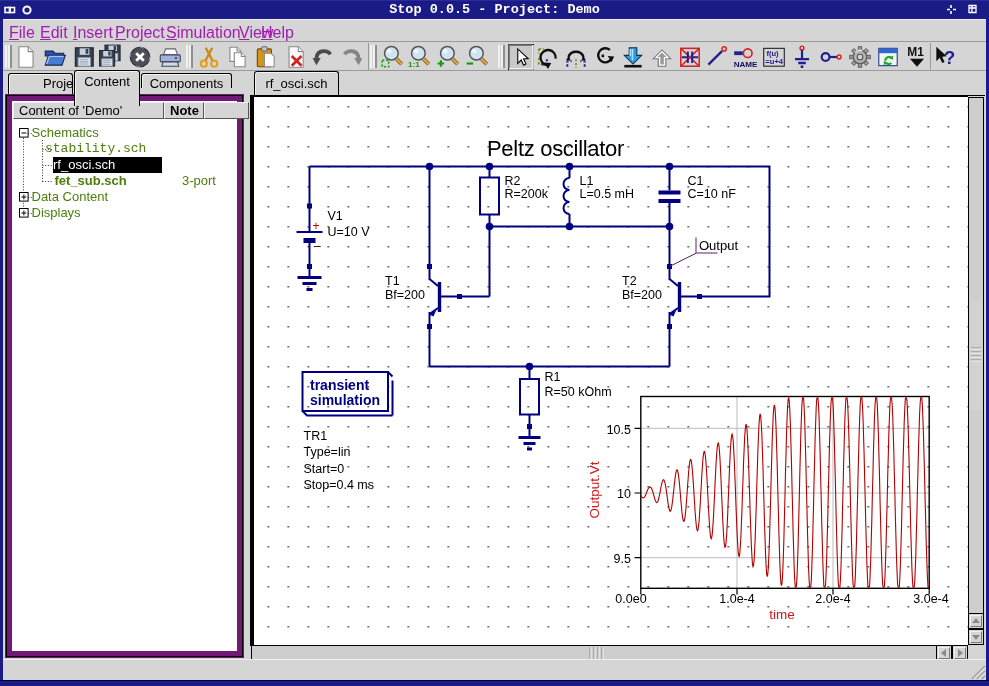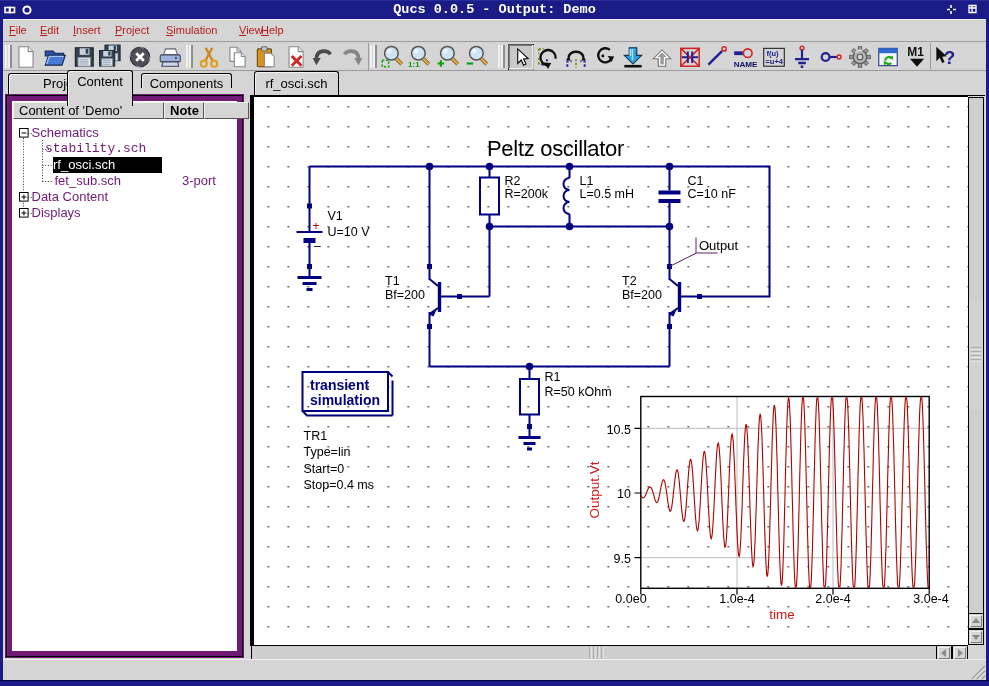--- a/index.html
+++ b/index.html
@@ -8,58 +8,58 @@
 
 #titlebar { left:0; top:0; width:989px; height:19px; background:#1b1b85; border-top:1px solid #2a2a9a; }
 #brdL { left:0; top:19px; width:3px; height:662px; background:#1b1b85; }
 #brdR { left:986px; top:19px; width:3px; height:662px; background:#1b1b85; }
 #brdB { left:0; top:680px; width:989px; height:6px; background:#1b1b85; border-top:1px solid #00003c; }
 #title-text { left:0; top:2px; width:989px; text-align:center; color:#fff;
   font-family:"Liberation Mono",monospace; font-weight:bold; font-size:13.5px; line-height:15px; }
 
 #menubar { left:3px; top:19px; width:983px; height:23px; background:#d5d5d5;
   border-top:1px solid #efefef; border-bottom:1px solid #9b9b9b; }
-.mi { position:absolute; top:4px; font-size:11px; color:#b91c1c; }
+.mi { position:absolute; top:4px; font-size:16px; color:#a21caf; }
 .mi u { text-decoration:underline; }
 
 #toolbar { left:3px; top:42px; width:983px; height:29px; background:#d5d5d5;
   border-bottom:1px solid #9b9b9b; }
 .tbi { position:absolute; top:2px; width:26px; height:26px; margin-left:-1px; }
 .handle { position:absolute; top:3px; width:7px; height:23px; }
 .handle, .handle i { border-left:2px solid #f0f0f0; border-right:2px solid #8f8f8f; }
 .handle i { position:absolute; left:1px; top:0; width:0px; height:23px; }
 .sep { position:absolute; top:1px; width:1px; height:27px; background:#9a9a9a; }
 
 .tab { position:absolute; background:#d5d5d5; border:1px solid #000; border-bottom:none;
   border-top-left-radius:3px; border-top-right-radius:3px; font-size:13px; text-align:center;
   box-shadow:inset 1px 1px 0 #f2f2f2; }
 
 #treeframe { left:5px; top:94px; width:239px; height:564px; background:#fff;
   border:7px solid #701a75; outline:1px solid #000; outline-offset:-2px; }
 .hdrcell { position:absolute; top:1px; height:17px; background:#d5d5d5; font-size:13px;
   border-top:1px solid #f2f2f2; border-left:1px solid #f2f2f2;
   border-right:1px solid #555; border-bottom:1px solid #555; padding-left:5px; line-height:16px; }
-.trow { position:absolute; font-size:13px; line-height:16px; color:#701a75; white-space:pre; }
+.trow { position:absolute; font-size:13px; line-height:16px; color:#4d7c0f; white-space:pre; }
 
 #doctab { left:254px; top:71px; width:85px; height:25px; background:#d5d5d5;
   border:1px solid #000; border-bottom:none; border-top-left-radius:3px; border-top-right-radius:3px;
   box-shadow:inset 1px 1px 0 #f2f2f2; font-size:13px; text-align:center; line-height:24px; }
 #tabline { left:250px; top:95px; width:735px; height:1px; background:#000; }
 #canvas { left:250px; top:96px; width:718px; height:550px; background:#fff; border-left:4px solid #000; border-top:1px solid #000; }
 
 .sb { background:#cecece; border:1px solid #000; }
 .sbbtn { position:absolute; background:#d5d5d5; border:1px solid #000; }
 .sbbtn:before { content:""; position:absolute; left:1px; top:1px; right:1px; bottom:1px;
   border-top:1px solid #f0f0f0; border-left:1px solid #f0f0f0; border-right:1px solid #7a7a7a; border-bottom:1px solid #7a7a7a; }
 #statusbar { left:3px; top:659px; width:983px; height:21px; background:#d5d5d5; border-top:1px solid #efefef; }
 </style></head>
 <body>
 
 <div class="abs" id="titlebar"></div>
-<div class="abs" id="title-text">Qucs 0.0.5 - Output: Demo</div>
+<div class="abs" id="title-text">Stop 0.0.5 - Project: Demo</div>
 <svg class="abs" style="left:4px;top:4px" width="32" height="12">
  <rect x="1" y="3.5" width="5" height="5" fill="none" stroke="#fff" stroke-width="1.6"></rect>
  <rect x="5.5" y="3.5" width="5" height="5" fill="none" stroke="#fff" stroke-width="1.6"></rect>
  <circle cx="23" cy="6" r="3.6" fill="none" stroke="#fff" stroke-width="2"></circle>
 </svg>
 <svg class="abs" style="left:946px;top:4px" width="36" height="12">
  <path d="M5,1 v3 M5,7 v3 M1,5.5 h3 M7,5.5 h3" stroke="#fff" stroke-width="1.6" fill="none"></path>
  <path d="M23,1.5 h7 v7 h-7 z M23,4 h7 M26,1.5 v7" stroke="#fff" stroke-width="1.3" fill="none"></path>
 </svg>
 <div class="abs" id="brdL"></div>
@@ -283,42 +283,42 @@
       <text x="3" y="11" font-family="Liberation Sans" font-size="11" font-weight="bold" fill="#101010">M1</text>
       <path d="M5.5,13.5 H18.5 L12,21 z" fill="#101010"></path>
     </svg>
  <svg class="tbi" style="left:930px" width="24" height="24" viewBox="0 0 24 24">
       <path d="M4,2.5 V16 L7.2,12.8 L9.4,17.6 L11.6,16.5 L9.4,11.8 L13.6,11.4 z" fill="#101010"></path>
       <text x="11" y="18" font-family="Liberation Sans" font-size="17" font-weight="bold" fill="#202090">?</text>
     </svg>
 </div>
 
 <div class="tab" style="left:8px; top:73px; width:65px; height:21px; line-height:20px;padding-left:34px;">Projects</div>
-<div class="tab" style="left:67px; top:70px; width:66px; height:36px; line-height:22px; z-index:3;">Content</div>
+<div class="tab" style="left:74px; top:70px; width:66px; height:36px; line-height:22px; z-index:3;">Content</div>
 <div class="tab" style="left:141px; top:73px; width:91px; height:15px; line-height:20px;">Components</div>
 
 <div class="abs" id="treeframe">
  <div class="hdrcell" style="left:1px; width:151px;">Content of 'Demo'</div>
  <div class="hdrcell" style="left:152px; width:40px;font-weight:bold;">Note</div>
  <div class="hdrcell" style="left:192px; width:45px;"></div>
  <svg class="abs" style="left:0;top:1px" width="237" height="200" viewBox="6 95 237 200">
  <g stroke="#333" stroke-dasharray="1,1.7" fill="none">
  <path d="M17.5,131 V202"></path>
  <path d="M36.5,133 V175"></path>
  <path d="M22,126.5 H26 M36.5,142.5 H47 M36.5,158.5 H47 M36.5,174.5 H47 M22,190.5 H26 M22,206.5 H26"></path>
  </g>
     </svg>
  <div class="trow" style="left:19.5px;top:23.5px;">Schematics</div>
  <svg class="abs" style="left:6.5px;top:27px" width="10" height="10">
       <rect x="0.5" y="0.5" width="8.6" height="8.6" fill="#fff" stroke="#000"></rect>
       <path d="M2.5,5 H7.3 " stroke="#000"></path>
     </svg>
  <div class="trow" style="left:33px;top:39.5px;font-family:Liberation Mono, monospace;">stability.sch</div>
  <div class="trow" style="left:41px;top:55.5px;width:109px;background:#000;color:#fff;">rf_osci.sch</div>
- <div class="trow" style="left:42.5px;top:71.5px;">fet_sub.sch</div>
+ <div class="trow" style="left:42.5px;top:71.5px;font-weight:bold;">fet_sub.sch</div>
  <div class="trow" style="left:153px;top:71.5px;margin-left:17px;">3-port</div>
  <div class="trow" style="left:19.5px;top:87.5px;">Data Content</div>
  <svg class="abs" style="left:6.5px;top:91px" width="10" height="10">
       <rect x="0.5" y="0.5" width="8.6" height="8.6" fill="#fff" stroke="#000"></rect>
       <path d="M2.5,5 H7.3 M4.9,2.6 V7.4" stroke="#000"></path>
     </svg>
  <div class="trow" style="left:19.5px;top:103.5px;">Displays</div>
  <svg class="abs" style="left:6.5px;top:107px" width="10" height="10">
       <rect x="0.5" y="0.5" width="8.6" height="8.6" fill="#fff" stroke="#000"></rect>
       <path d="M2.5,5 H7.3 M4.9,2.6 V7.4" stroke="#000"></path>

